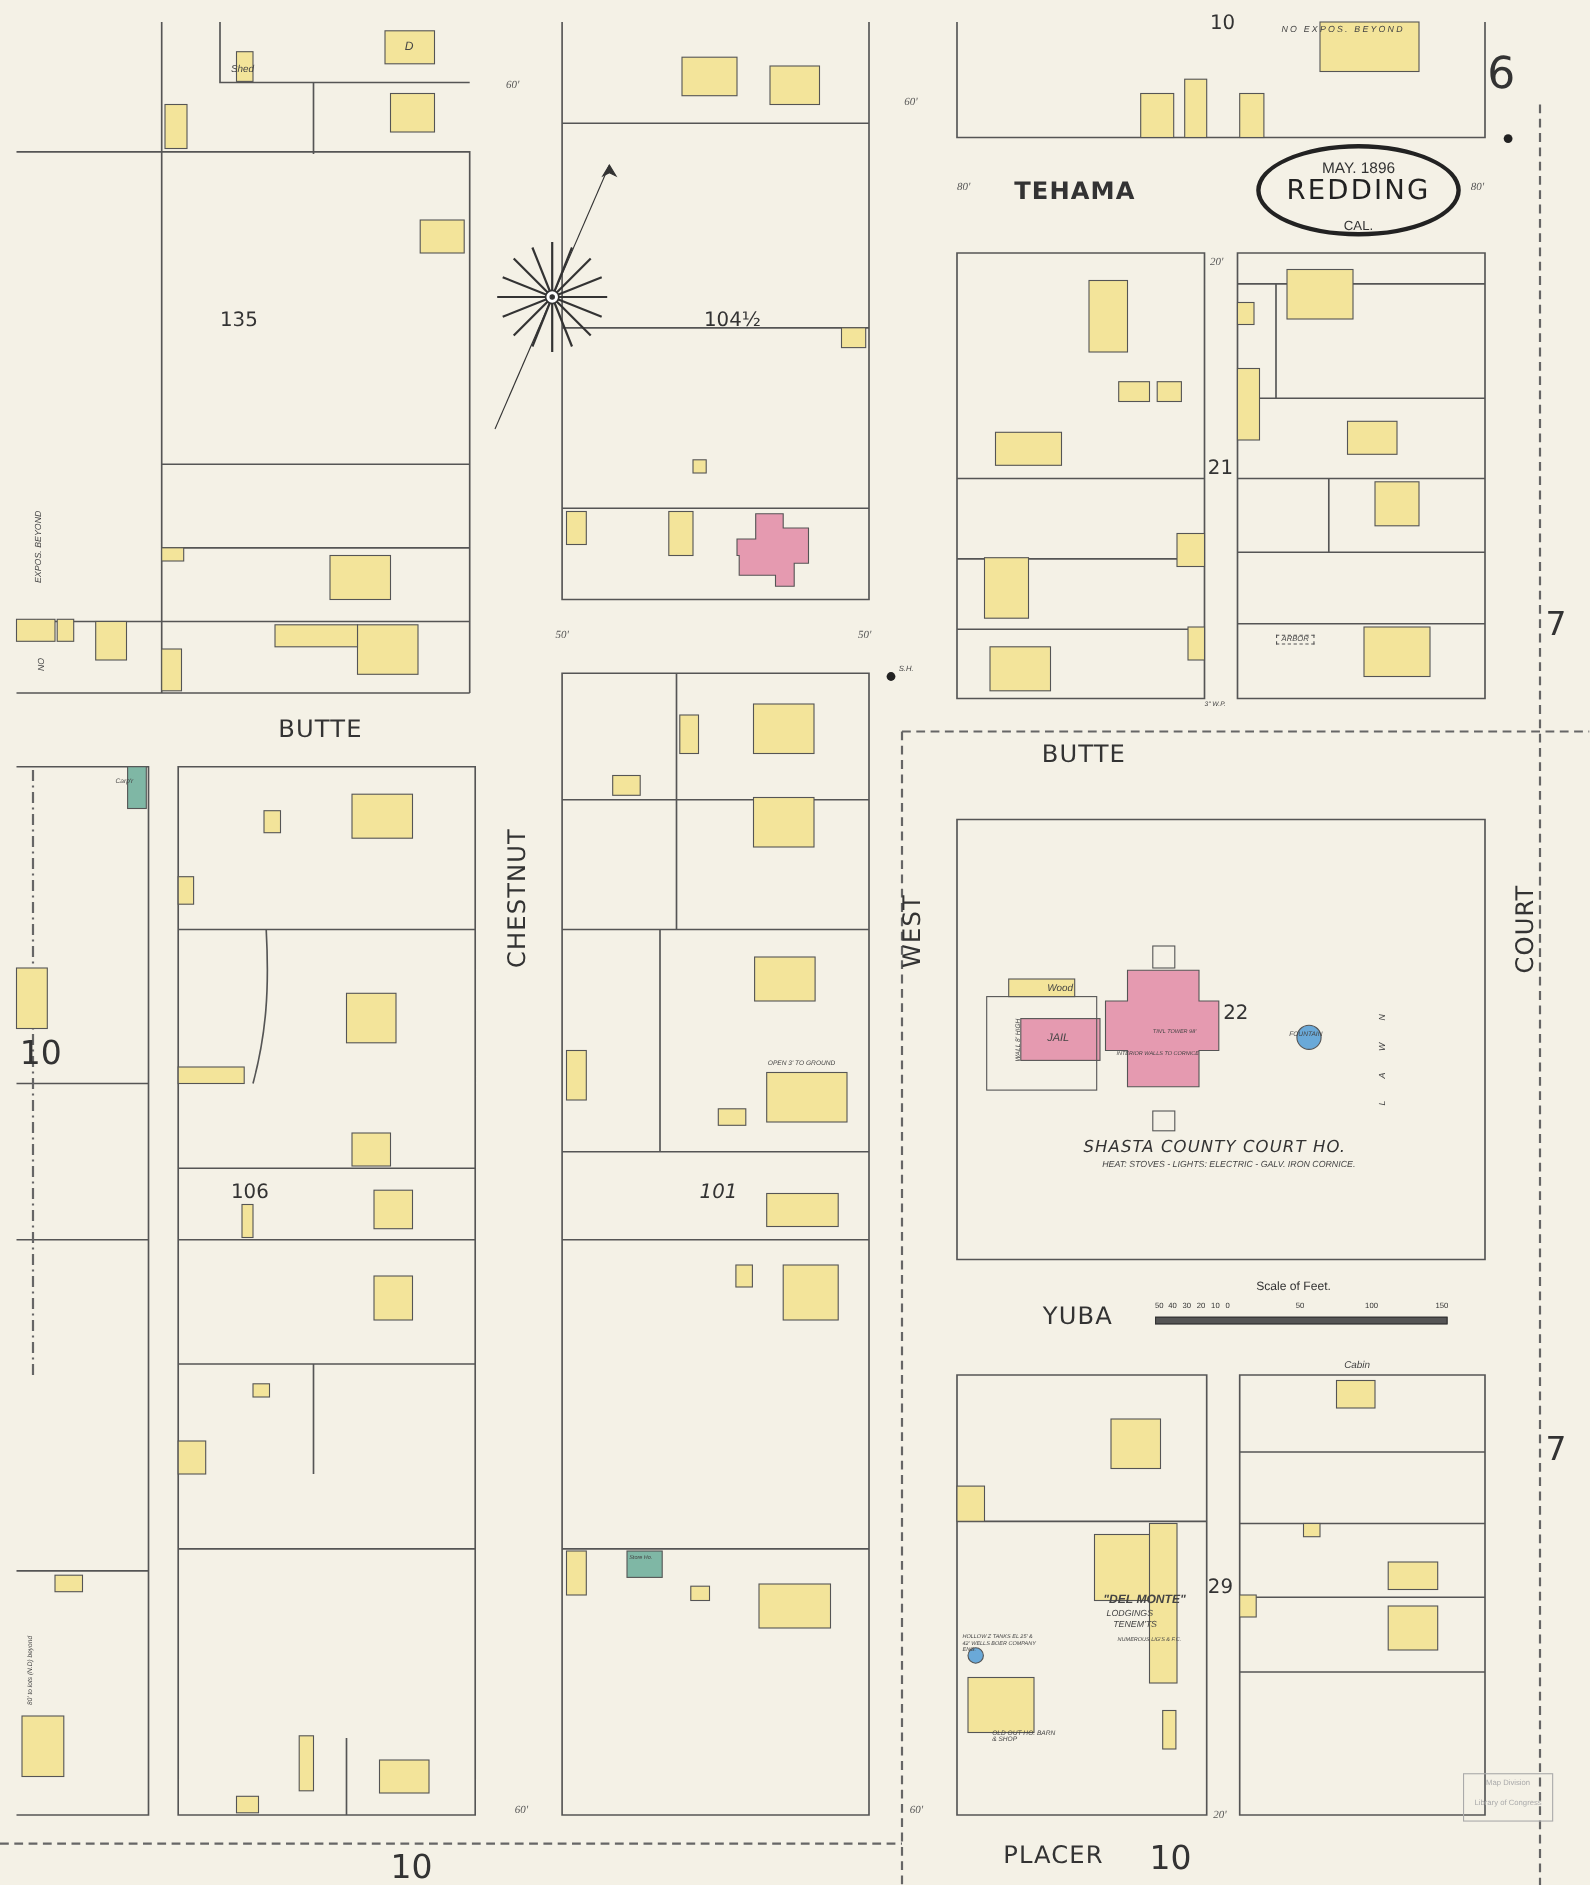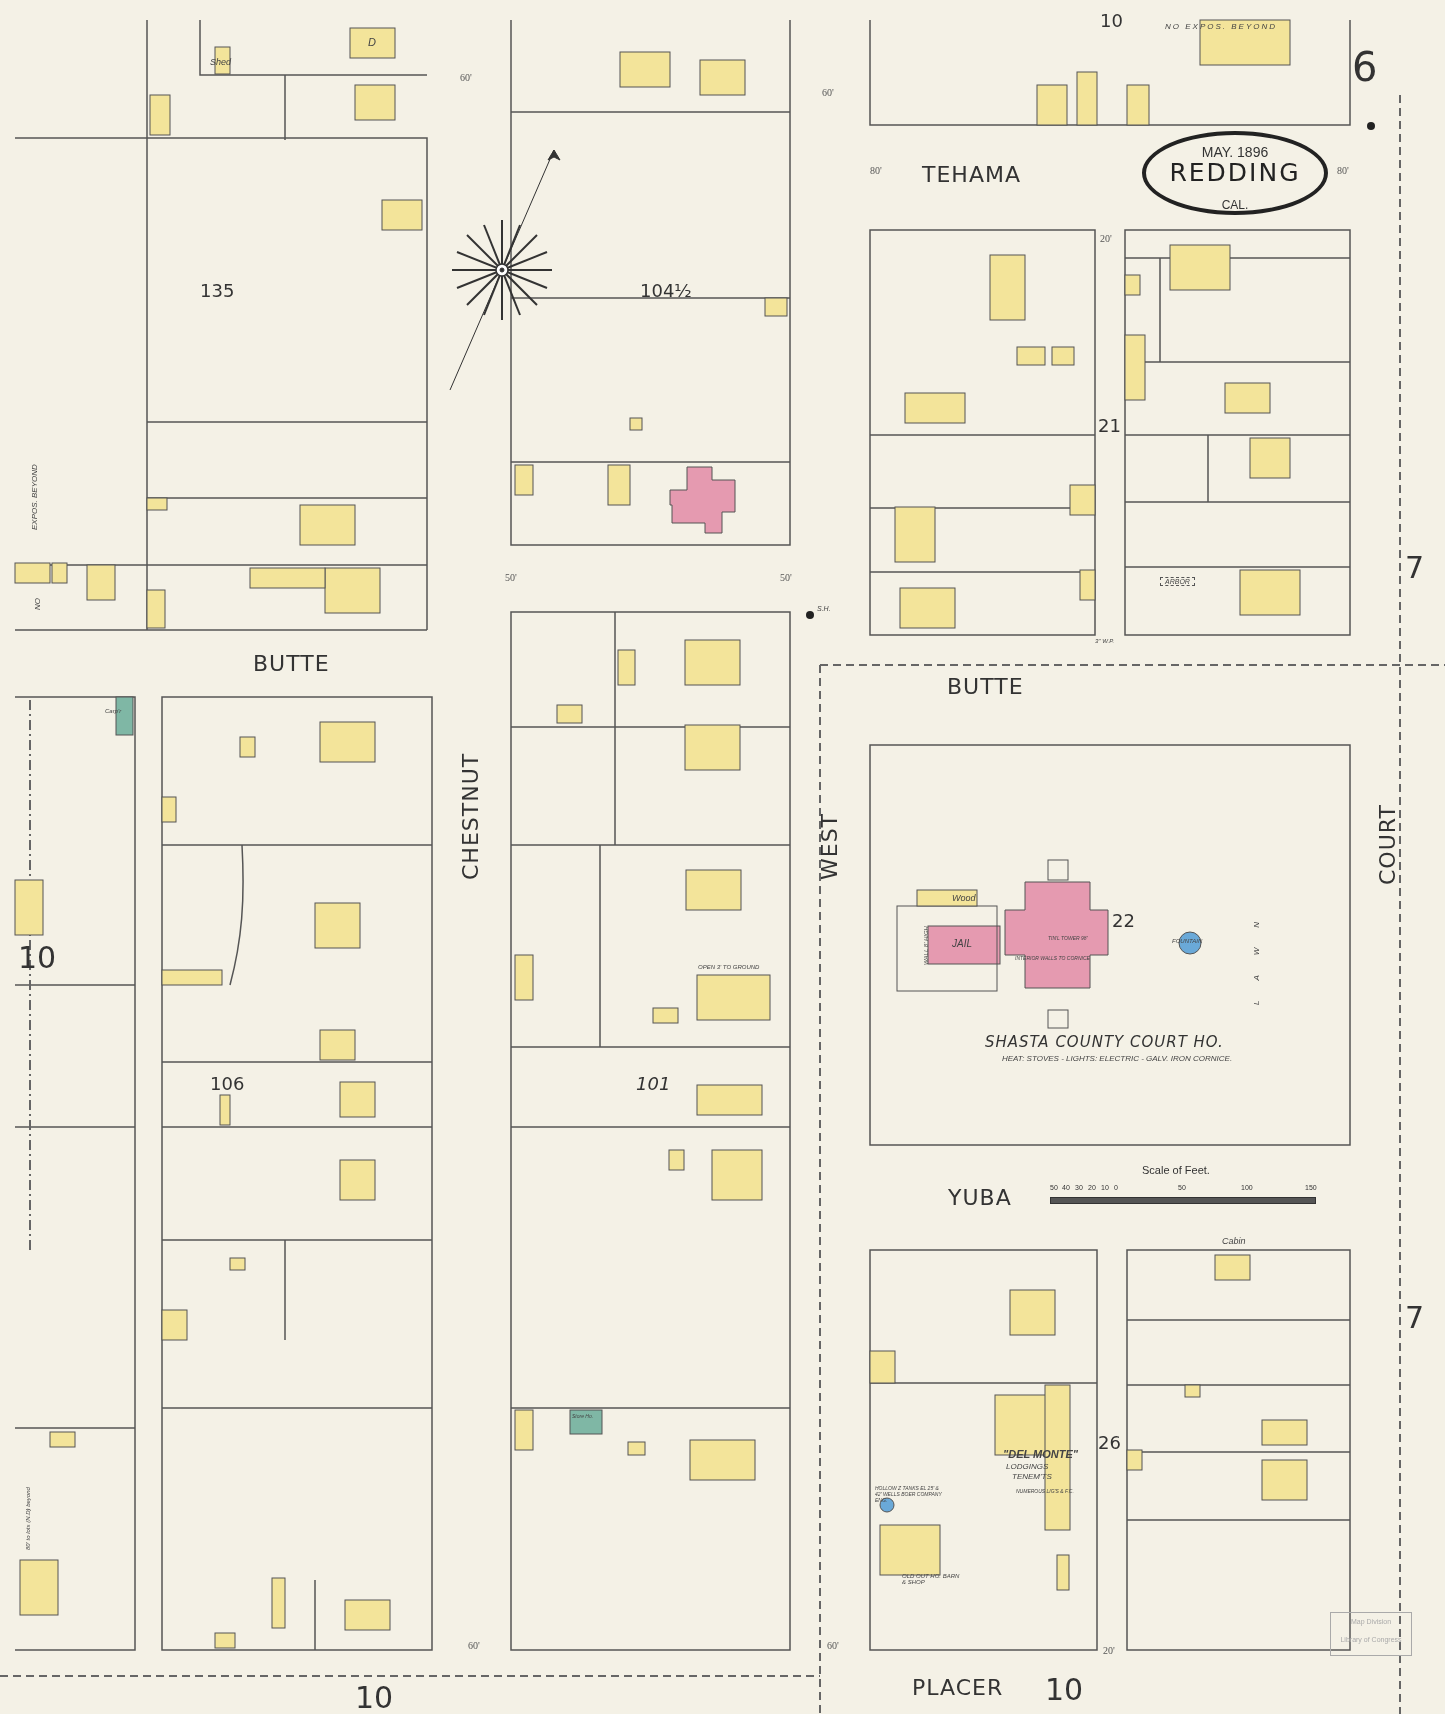--- a/index.html
+++ b/index.html
@@ -2,21 +2,21 @@
 <html><head>
 <meta charset="utf-8">
 <style>
   html, body { margin:0; padding:0; }
   body { width:1445px; height:1714px; background:#f4f1e6; position:relative; overflow:hidden; font-family:"Liberation Sans", sans-serif; color:#2b2b2b; }
   #map { position:absolute; left:0; top:0; width:1445px; height:1714px; }
   .lbl { position:absolute; white-space:nowrap; }
   .street { font-family:"DejaVu Sans", sans-serif; font-size:22px; letter-spacing:1px; color:#333; }
   .blocknum { font-family:"DejaVu Sans", sans-serif; font-size:18px; color:#333; }
   .sheet { font-family:"DejaVu Sans", sans-serif; font-size:30px; color:#333; }
-  .small { font-family:"Liberation Serif", serif; font-size:10px; color:#555; }
+  .small { font-family:"Liberation Serif", serif; font-style:italic; font-size:10px; color:#555; }
   .note { font-family:"Liberation Sans", sans-serif; font-style:italic; font-size:9px; color:#444; }
   .vert { transform:rotate(-90deg); transform-origin:left top; }
   #cartouche { position:absolute; left:1142px; top:131px; width:178px; height:76px; border:4px solid #222; border-radius:50%; text-align:center; background:#f4f1e6; }
   #cartouche .d { font-size:14px; margin-top:9px; color:#333; }
   #cartouche .c { font-family:"DejaVu Sans", sans-serif; font-size:25px; letter-spacing:2px; line-height:26px; color:#222;text-align:center; }
   #cartouche .s { font-size:12px; color:#333;margin-top:12px; }
   .courthouse-title { font-family:"DejaVu Sans", sans-serif; font-style:italic; font-size:15px; letter-spacing:1px; color:#333; }
   #scale { position:absolute; left:1050px; top:1180px; width:270px; }
   #scale .bar { position:absolute; top:17px; left:0; width:264px; height:5px; background:#555; border:1px solid #333; }
   #scale .title { position:absolute; left:92px; top:-16px; font-size:11px; color:#333; }
@@ -187,36 +187,36 @@
 </div>
 
 <div class="lbl sheet" style="left:1352px;top:44px;font-size:40px;">6</div>
 <div class="lbl sheet" style="left:1405px;top:550px;">7</div>
 <div class="lbl sheet" style="left:1405px;top:1300px;">7</div>
 <div class="lbl sheet" style="left:18px;top:940px;">10</div>
 <div class="lbl sheet" style="left:355px;top:1680px;">10</div>
 <div class="lbl sheet" style="left:1045px;top:1672px;">10</div>
 <div class="lbl blocknum" style="left:1100px;top:10px;">10</div>
 
-<div class="lbl street" style="left:922px;top:162px;">TEHAMA</div>
+<div class="lbl street" style="left:922px;top:162px;font-weight:bold;">TEHAMA</div>
 <div class="lbl street" style="left:253px;top:651px;">BUTTE</div>
 <div class="lbl street" style="left:947px;top:674px;">BUTTE</div>
 <div class="lbl street" style="left:948px;top:1185px;">YUBA</div>
 <div class="lbl street" style="left:912px;top:1675px;">PLACER</div>
 <div class="lbl street vert" style="left:458px;top:880px;">CHESTNUT</div>
 <div class="lbl street vert" style="left:817px;top:880px;">WEST</div>
 <div class="lbl street vert" style="left:1375px;top:885px;">COURT</div>
 
 <div class="lbl blocknum" style="left:200px;top:280px;">135</div>
 <div class="lbl blocknum" style="left:640px;top:280px;">104½</div>
 <div class="lbl blocknum" style="left:210px;top:1073px;">106</div>
 <div class="lbl blocknum" style="left:636px;top:1073px;font-style:italic;">101</div>
 <div class="lbl blocknum" style="left:1098px;top:415px;">21</div>
 <div class="lbl blocknum" style="left:1112px;top:910px;">22</div>
-<div class="lbl blocknum" style="left:1098px;top:1432px;">26</div>
+<div class="lbl blocknum" style="left:1098px;top:1432px;">29</div>
 
 <div class="lbl small" style="left:460px;top:72px;">60'</div>
 <div class="lbl small" style="left:822px;top:87px;">60'</div>
 <div class="lbl small" style="left:870px;top:165px;">80'</div>
 <div class="lbl small" style="left:1337px;top:165px;">80'</div>
 <div class="lbl small" style="left:505px;top:572px;">50'</div>
 <div class="lbl small" style="left:780px;top:572px;">50'</div>
 <div class="lbl small" style="left:468px;top:1640px;">60'</div>
 <div class="lbl small" style="left:827px;top:1640px;">60'</div>
 <div class="lbl small" style="left:1103px;top:1645px;">20'</div>

